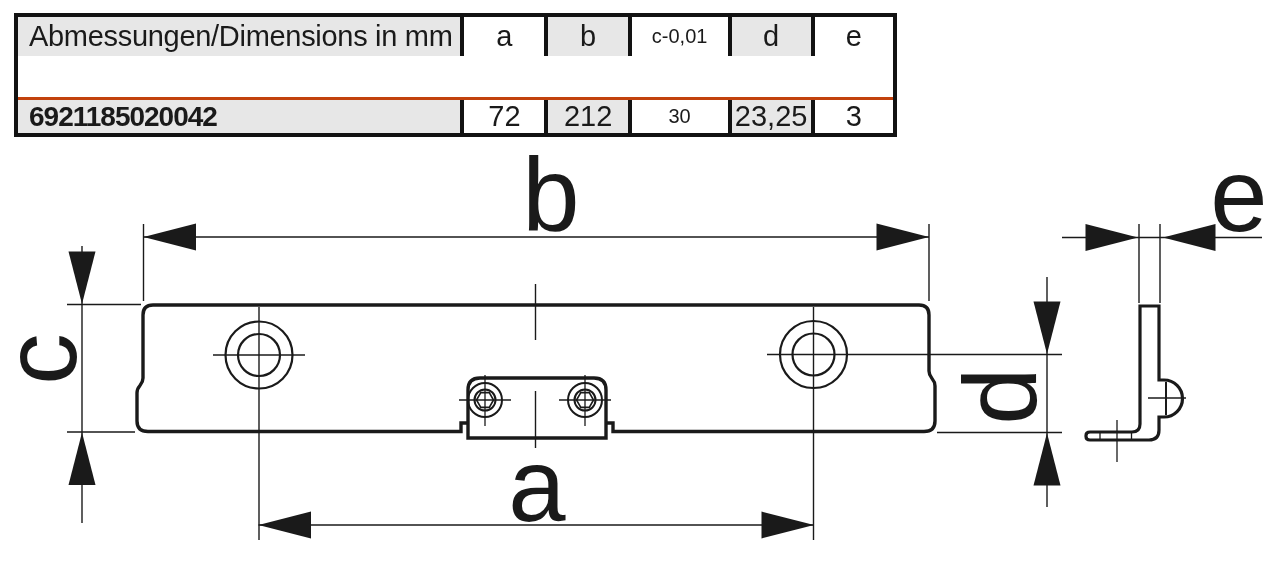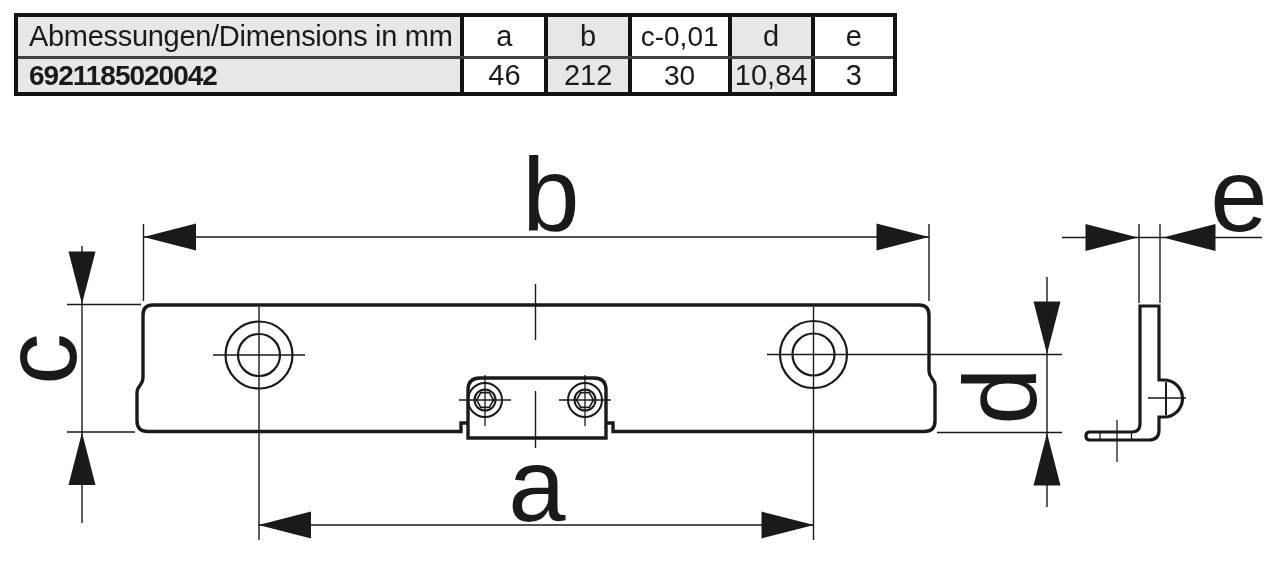--- a/index.html
+++ b/index.html
@@ -3,30 +3,30 @@
 <meta charset="utf-8">
 <style>
   html,body{margin:0;padding:0;background:#ffffff;}
   .page{position:relative;width:1280px;height:565px;background:#ffffff;overflow:hidden;
         font-family:"Liberation Sans", sans-serif;color:#1a1a1a;}
   
   .dim-table{position:absolute;left:14px;top:13px;width:883px;border:4px solid #121212;
              box-sizing:border-box;background:#ffffff;}
   .t-row{display:flex;align-items:center;}
   .t-row.hdr .cell{height:39px;line-height:39px;}
-  .t-row.dat{border-top:3px solid #404040;}
+  .t-row.dat{border-top:3px solid #c2410c;margin-top:41px;}
   .t-row.dat .cell{height:33px;line-height:33px;}
   .cell{box-sizing:border-box;overflow:hidden;white-space:nowrap;}
   .cell.shade{background:#e7e7e7;}
   .cell.plain{background:#ffffff;}
   .cell.sep{border-left:4px solid #121212;}
   .c0{width:452px;padding-left:11px;font-size:29px;letter-spacing:-0.3px;}
   .ca{width:86px;text-align:center;font-size:29px;}
   .cb{width:85px;text-align:center;font-size:29px;}
-  .cc{width:102px;text-align:center;font-size:28px;}
+  .cc{width:102px;text-align:center;font-size:20px;}
   .cd{width:85px;text-align:center;font-size:29px;}
   .ce{width:84px;text-align:center;font-size:29px;}
   .t-row.dat .c0{font-weight:bold;font-size:28px;letter-spacing:-1px;}
   
   .drawing{position:absolute;left:0;top:0;width:1280px;height:565px;}
   .dimlabel{font-family:"Liberation Sans", sans-serif;font-size:103px;fill:#1a1a1a;}
 </style>
 </head>
 <body>
 
@@ -36,24 +36,24 @@
     <div class="t-row hdr">
       <div class="cell shade c0">Abmessungen/Dimensions in mm</div>
       <div class="cell plain sep ca">a</div>
       <div class="cell shade sep cb">b</div>
       <div class="cell plain sep cc">c-0,01</div>
       <div class="cell shade sep cd">d</div>
       <div class="cell plain sep ce">e</div>
     </div>
     <div class="t-row dat">
       <div class="cell shade c0">6921185020042</div>
-      <div class="cell plain sep ca">46</div>
+      <div class="cell plain sep ca">72</div>
       <div class="cell shade sep cb">212</div>
       <div class="cell plain sep cc">30</div>
-      <div class="cell shade sep cd">10,84</div>
+      <div class="cell shade sep cd">23,25</div>
       <div class="cell plain sep ce">3</div>
     </div>
   </div>
 
   <svg class="drawing" viewBox="0 0 1280 565" xmlns="http://www.w3.org/2000/svg">
 
     <path d="M153,305 H919 Q929,305 929,315 V371 C929,379 935,378 935,386 V421
              Q935,431.5 924,431.5 H613 V423 H461 V431.5 H148
              Q137,431.5 137,421 V393 C137,385 143,386 143,378 V315 Q143,305 153,305 Z" fill="#ffffff" stroke="#1a1a1a" stroke-width="3.4"></path>
 

